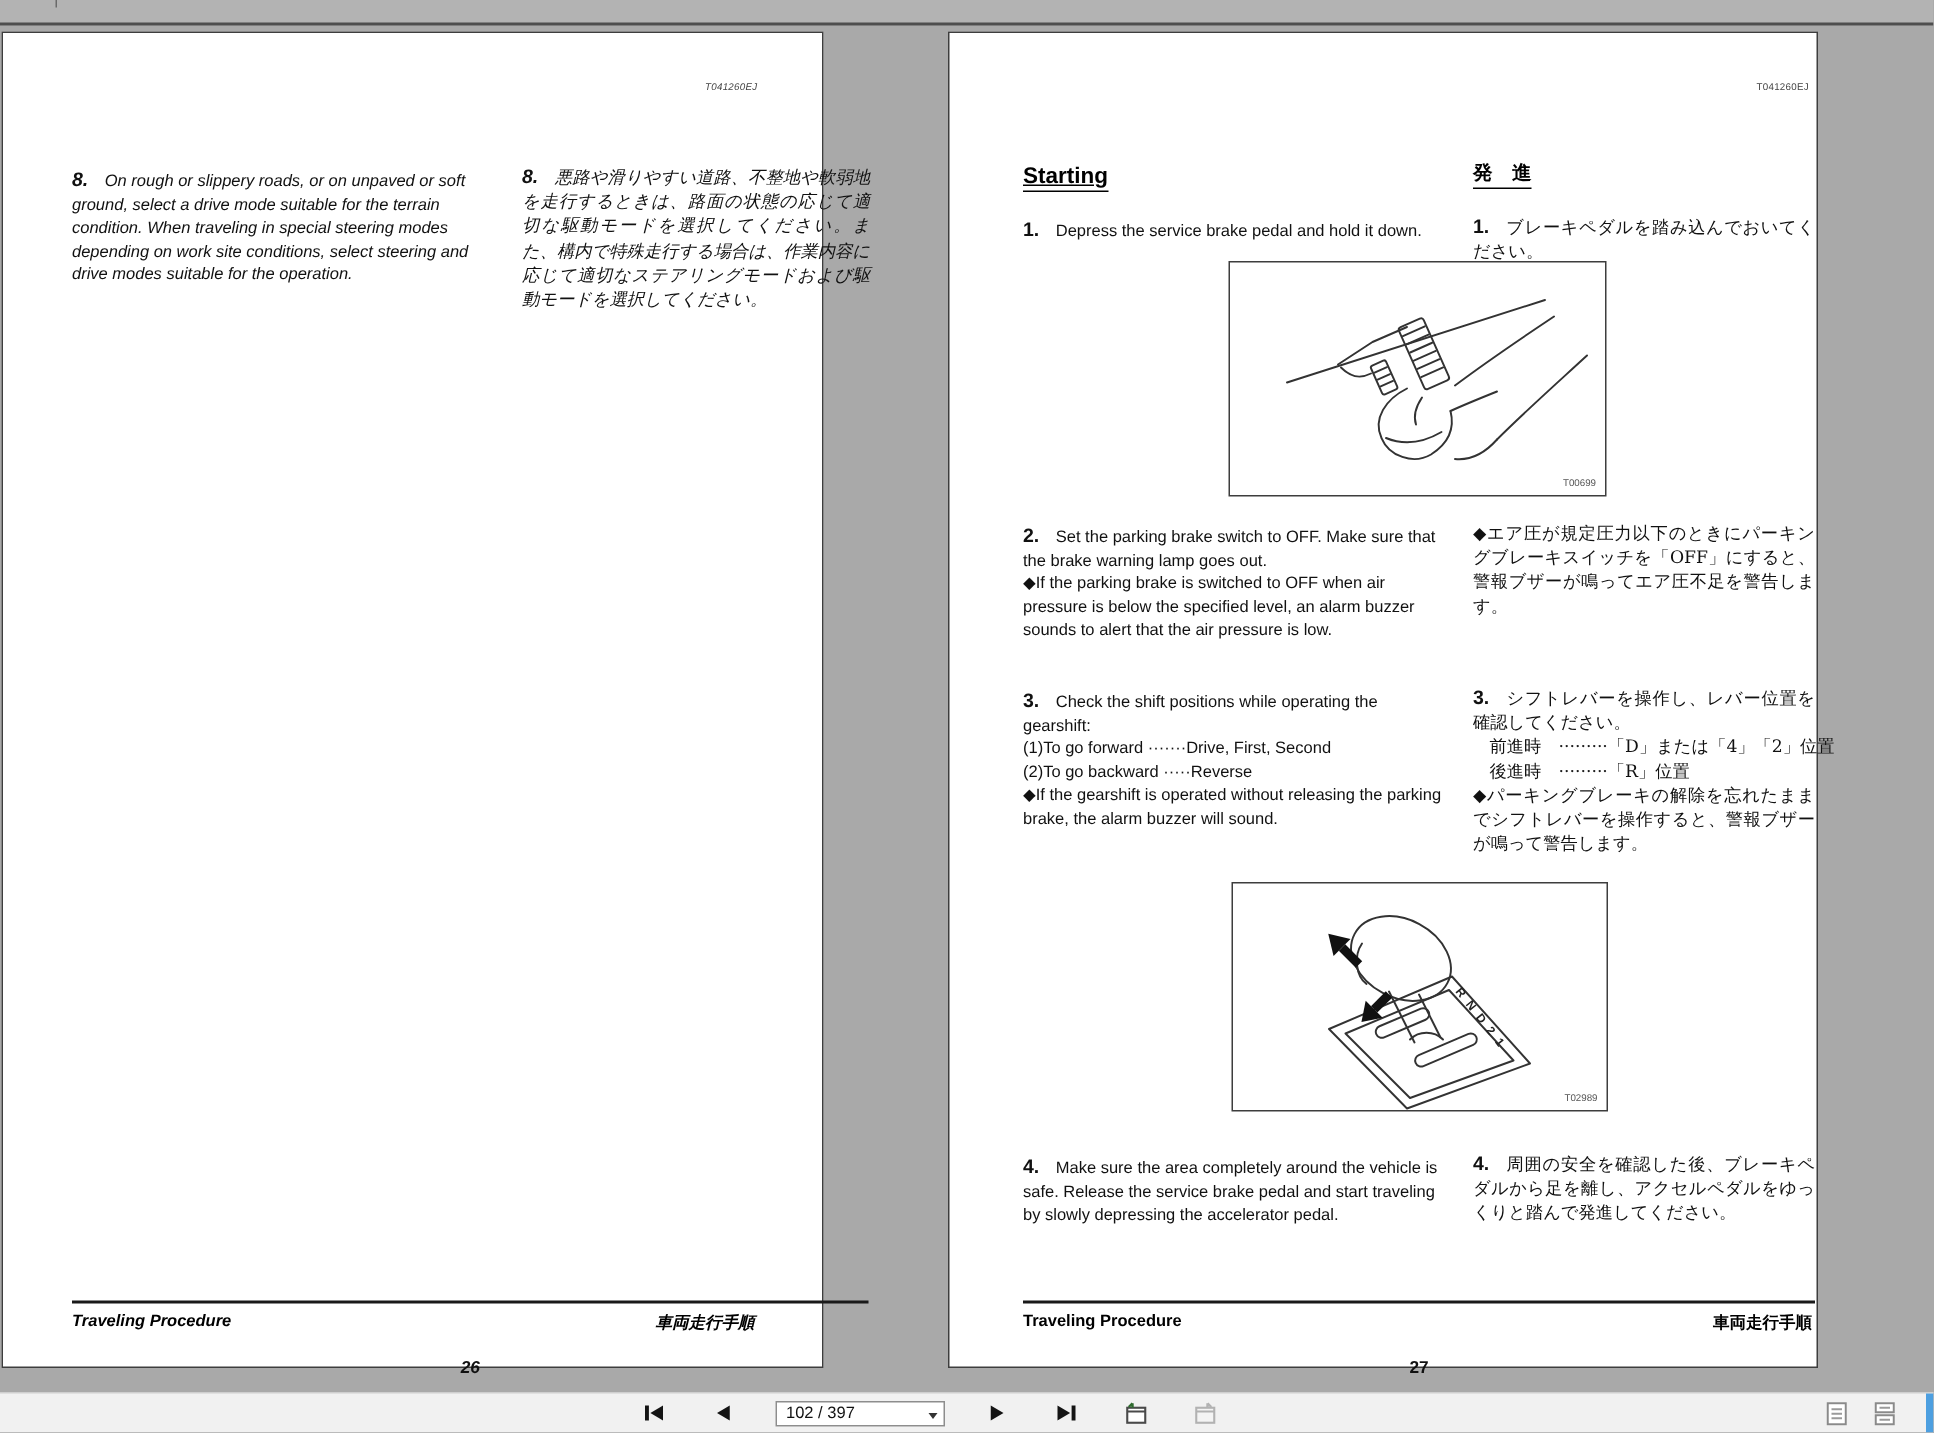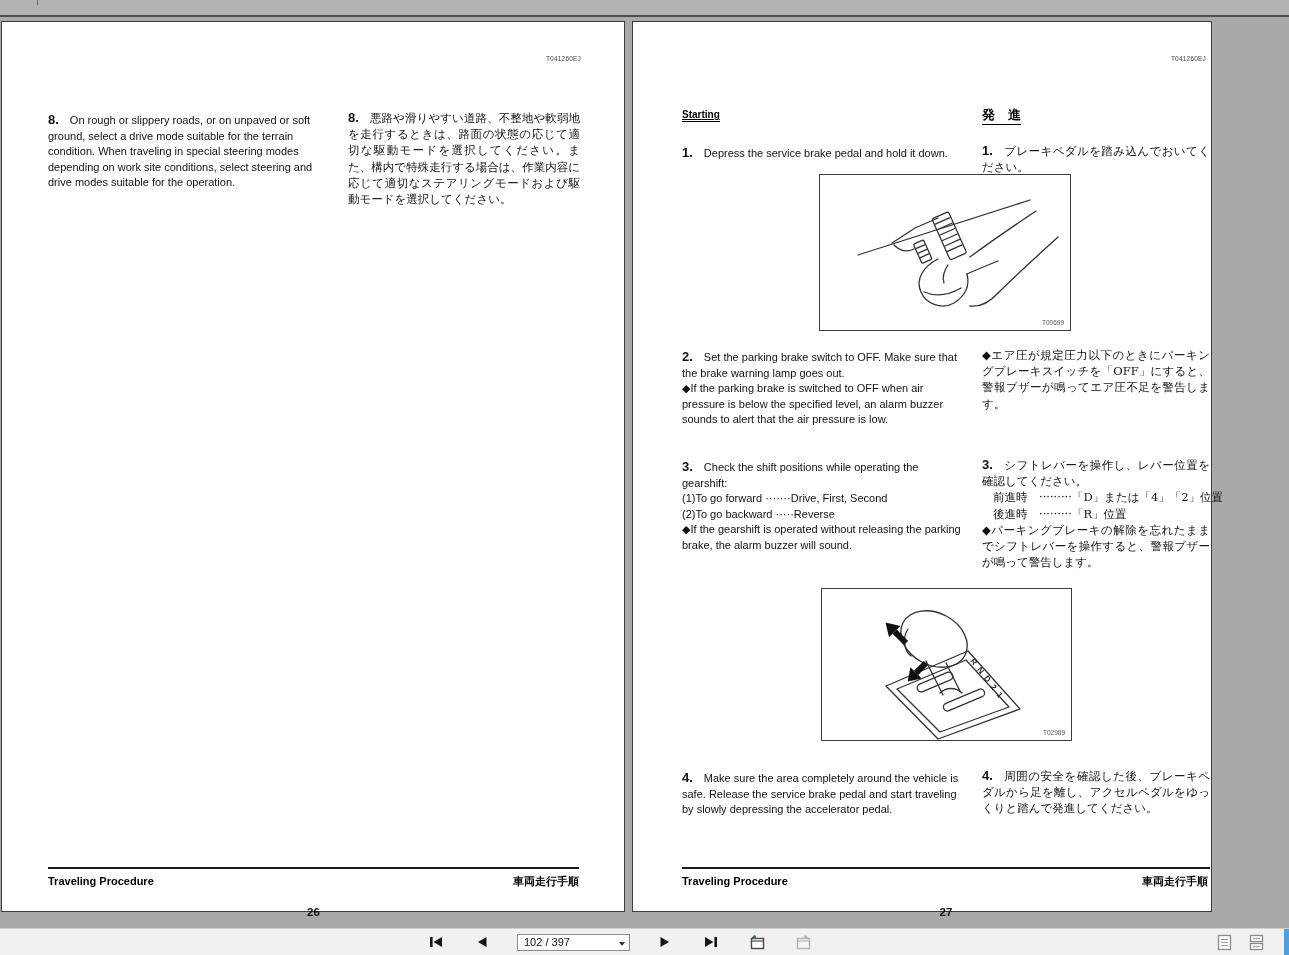--- a/index.html
+++ b/index.html
@@ -9,40 +9,40 @@
     font-family:"Liberation Sans","DejaVu Sans",sans-serif;
   }
 
   
   .top-strip { position:absolute; top:0; left:0; width:100%; height:17px;
     background:#b3b3b3; border-bottom:2px solid #4e4e4e; z-index:5; }
   .top-tick { position:absolute; left:37px; top:0; width:1px; height:5px; background:#6a6a6a; }
 
   
   .page { position:absolute; background:#ffffff; border:1px solid #3d3d3d; }
-  .page-left  { left:1px;   top:21px; width:624px; height:891px; }
+  .page-left  { left:1px;   top:21px; width:548px; height:891px;font-style:italic; }
   .page-right { left:632px; top:21px; width:580px; height:891px; }
 
   .doc-code { position:absolute; font-size:6.5px; color:#444; letter-spacing:.2px; }
   .page-left  .doc-code { top:33px; right:43px; }
   .page-right .doc-code { top:33px; right:5px; }
 
   .abs { position:absolute; }
 
   
   .en { font-size:11px; line-height:15.6px; color:#111; }
   .ja { font-size:11.5px; line-height:16.2px; color:#111; text-align:justify;
         font-family:"DejaVu Serif","Liberation Serif",serif; }
   .num { font-weight:bold; font-size:13px; padding-right:11px;
          font-family:"Liberation Sans","DejaVu Sans",sans-serif; }
   .note { margin-top:0; }
   .indent { padding-left:11px; }
   .shiftline { white-space:nowrap; }
 
-  .heading-en { font-size:10px; font-weight:bold; color:#000;text-decoration:underline; }
+  .heading-en { font-size:15px; font-weight:bold; color:#000;text-decoration:underline; }
   .heading-en span { border-bottom:1.6px solid #000; padding-bottom:1px; }
   .heading-ja { font-size:13px; font-weight:bold; color:#000;
         font-family:"DejaVu Serif","Liberation Serif",serif;text-align:right; }
   .heading-ja span { border-bottom:1.4px solid #000; padding-bottom:2px; }
 
   
   .lp-col-en { left:46px;  top:90px; width:273px; }
   .lp-col-ja { left:346px; top:88px; width:232px; }
 
   

